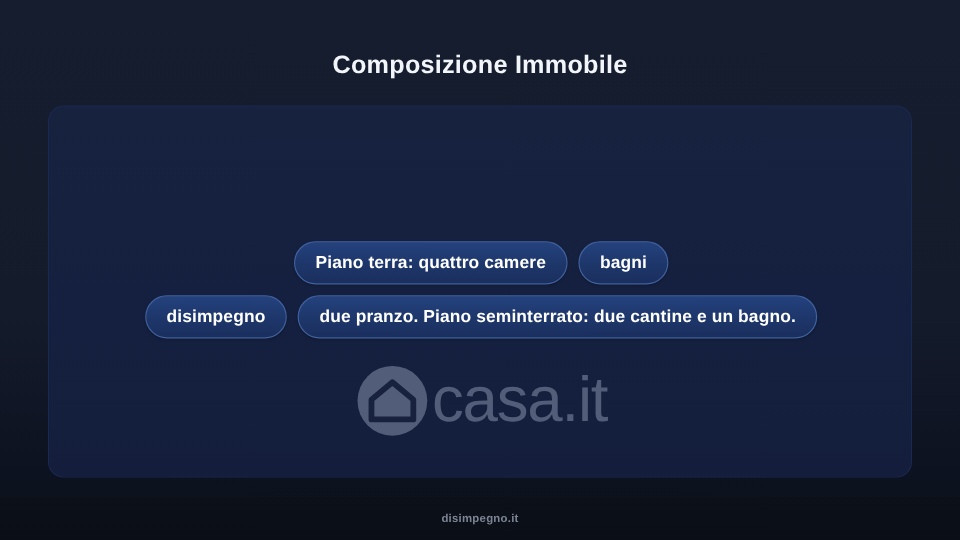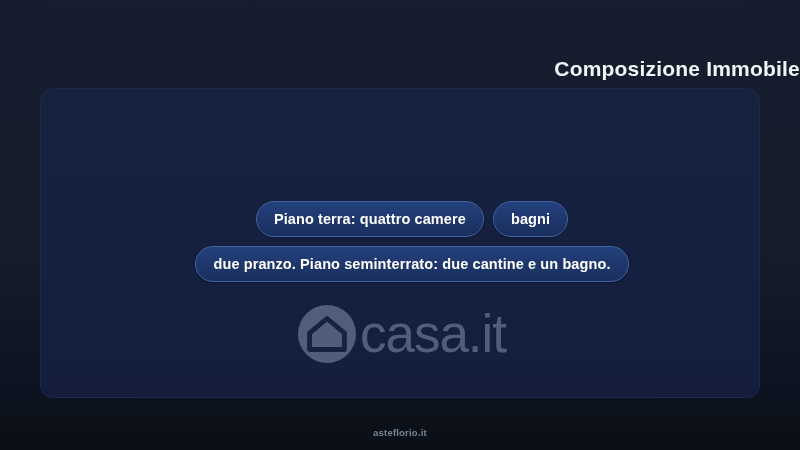--- a/index.html
+++ b/index.html
@@ -20,24 +20,24 @@
     height: 450px;
     background:
       radial-gradient(ellipse 120% 90% at 50% 35%, #18203408 0%, #0c111d00 70%),
       linear-gradient(180deg, #161d2e 0%, #141b2b 58%, #0d1220 88%, #0b1019 100%);
     box-sizing: border-box;
   }
 
   
   .page-title {
     position: absolute;
-    top: 56px;
+    top: 42px;
     left: 0;
     width: 800px;
-    text-align: right;
+    text-align: center;
     color: #f2f5fa;
     font-size: 21px;
     font-weight: bold;
     letter-spacing: 0.2px;
     line-height: 26px;
   }
 
   
   .card {
     position: absolute;
@@ -55,21 +55,20 @@
   
   .chips-area {
     position: absolute;
     left: 0;
     top: 112px;
     width: 720px;
     display: flex;
     flex-direction: column;
     align-items: center;
     gap: 9px;
-    padding-left: 11px;
   }
   .chip-row {
     display: flex;
     flex-direction: row;
     justify-content: center;
     align-items: center;
     gap: 9px;
     flex-wrap: nowrap;
   }
   .chip {
@@ -144,32 +143,33 @@
   <div class="card">
 
     <div class="chips-area">
 
       <div class="chip-row">
         <div class="chip">Piano terra: quattro camere</div>
         <div class="chip">bagni</div>
       </div>
 
       <div class="chip-row">
+        <div class="chip">disimpegno</div>
         <div class="chip">due pranzo. Piano seminterrato: due cantine e un bagno.</div>
       </div>
 
     </div>
 
     <div class="watermark">
       <svg class="wm-mark" viewBox="0 0 64 64">
         <circle cx="32" cy="32" r="30" fill="#8591ab"></circle>
         <path d="M32 16 L50 31 L50 48 L14 48 L14 31 Z" fill="none" stroke="#1b2540" stroke-width="5" stroke-linejoin="round"></path>
       </svg>
       <div class="wm-text">casa.it</div>
     </div>
 
   </div>
 
   <div class="footer">
-    <div class="footer-text">asteflorio.it</div>
+    <div class="footer-text">disimpegno.it</div>
   </div>
 
 </div>
 
 </body></html>

